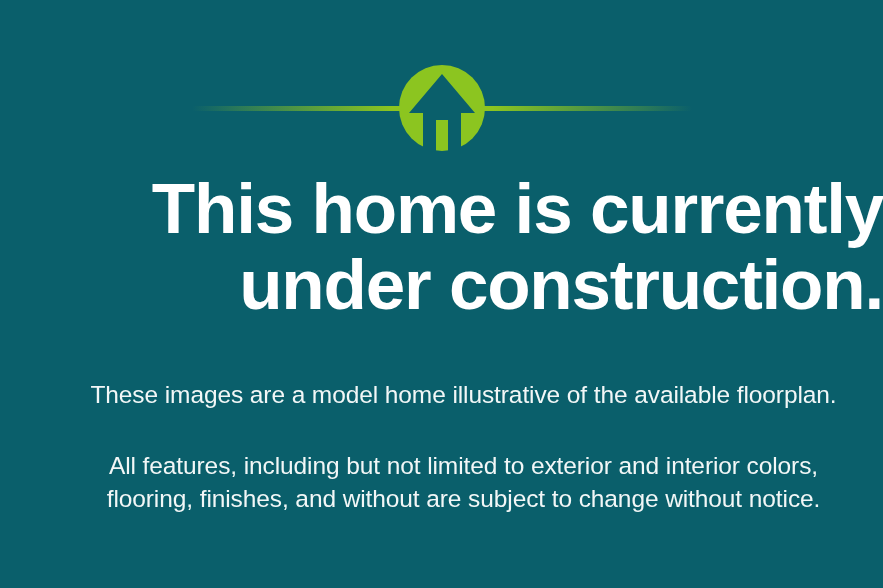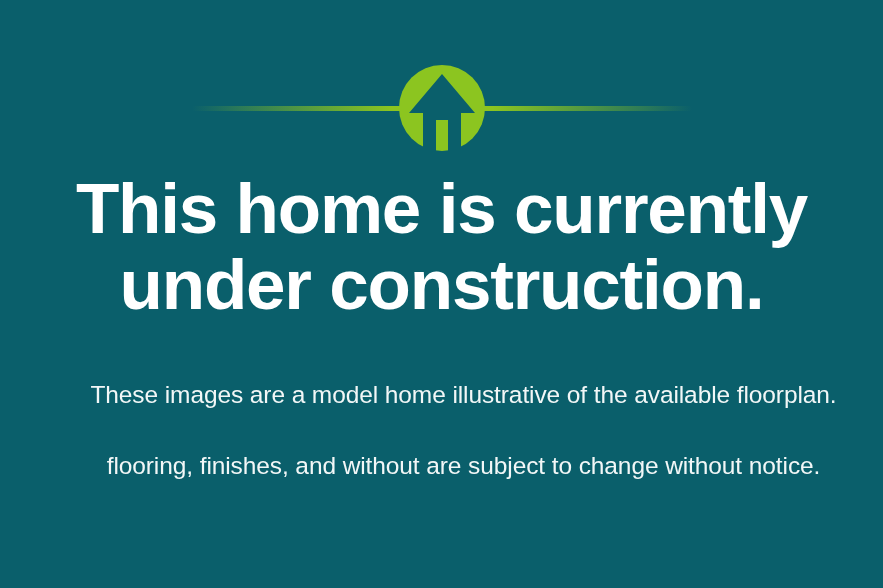--- a/index.html
+++ b/index.html
@@ -64,21 +64,21 @@
     width: 92px;
     height: 92px;
   }
 
   
   .headline {
     position: absolute;
     top: 171px;
     left: 0;
     width: 883px;
-    text-align: center;
+    text-align: right;
     color: #ffffff;
     font-weight: 700;
     font-size: 71px;
     line-height: 76px;
     letter-spacing: -1.2px;
     font-family: "Liberation Sans", sans-serif;
   }
   .headline-line {
     display: block;
     white-space: nowrap;
@@ -132,16 +132,17 @@
   </div>
 
   <div class="headline">
     <span class="headline-line">This home is currently</span>
     <span class="headline-line">under construction.</span>
   </div>
 
   <div class="subcopy">
     <p>These images are a model home illustrative of the available floorplan.</p>
     <div class="para-gap"></div>
+    <p>All features, including but not limited to exterior and interior colors,</p>
     <p>flooring, finishes, and without are subject to change without notice.</p>
   </div>
 
 </div>
 
 </body></html>

